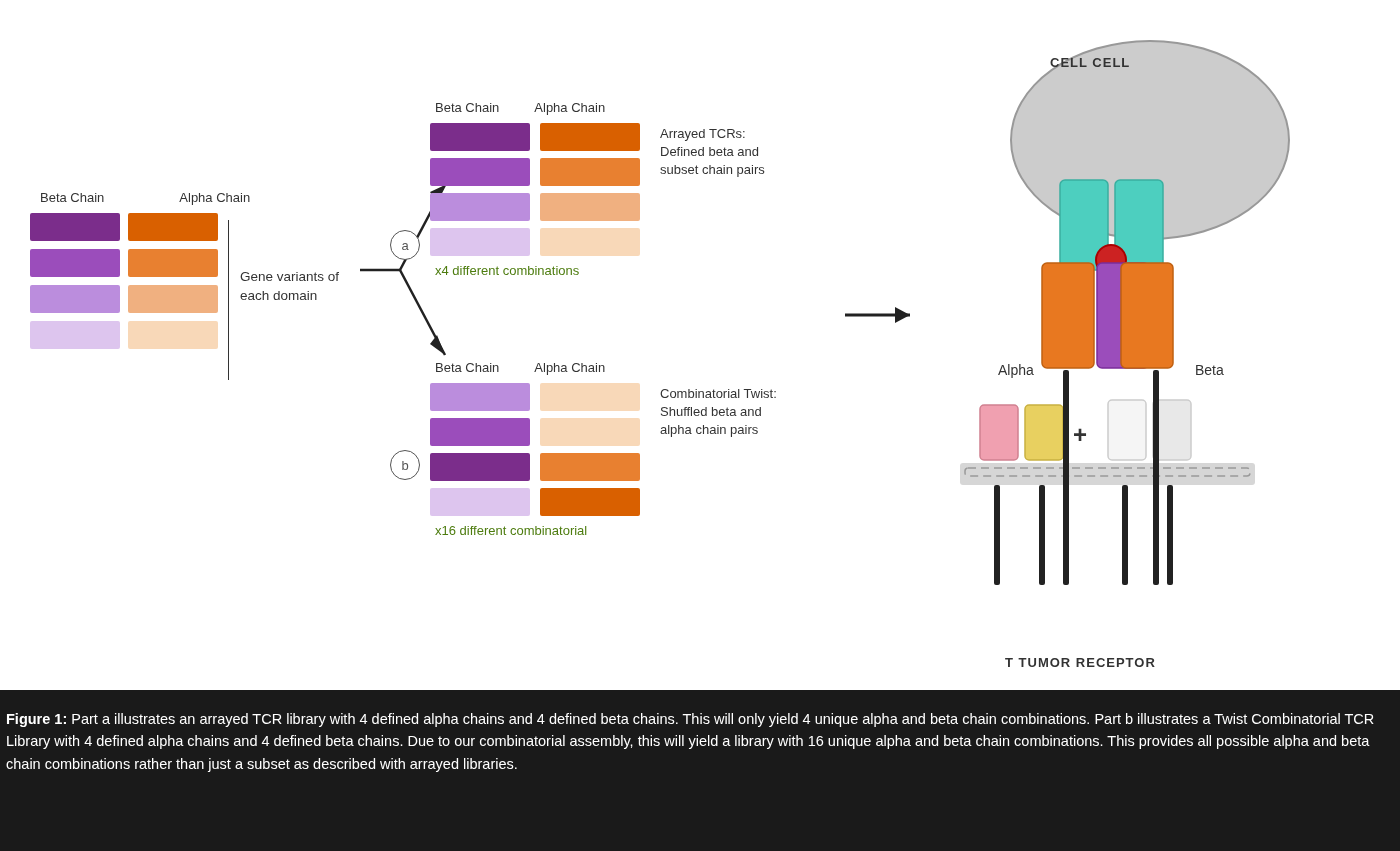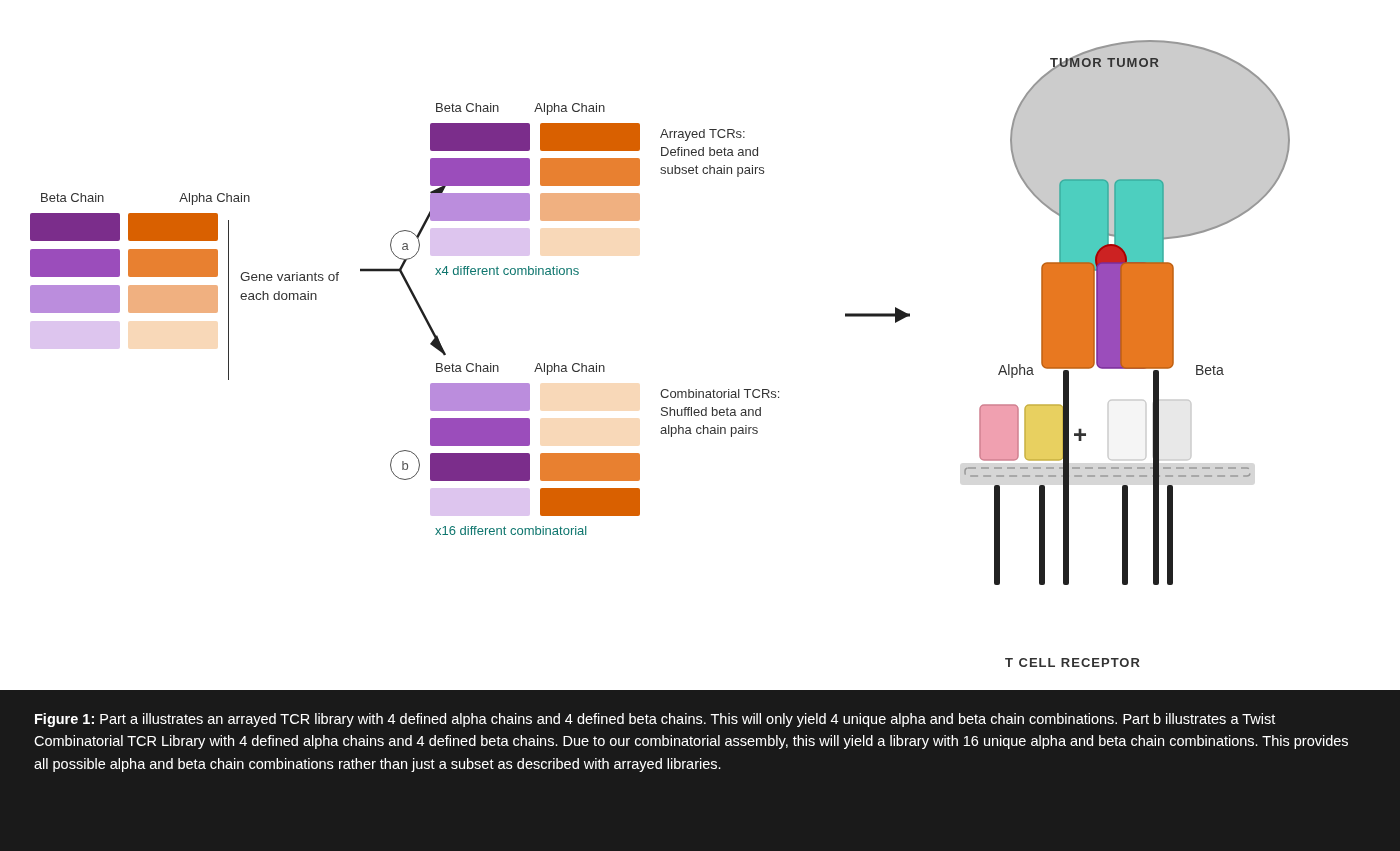--- a/index.html
+++ b/index.html
@@ -18,21 +18,21 @@
       background: #fff;
       position: relative;
       overflow: hidden;
     }
 
     .caption-area {
       width: 1400px;
       min-height: 161px;
       background: #1a1a1a;
       color: #fff;
-      padding: 18px 34px;
+      padding: 18px 6px;
       font-size: 14.5px;
       line-height: 1.55;
       position: absolute;
       bottom: 0;
       margin-top: 7px;
     }
 
     .caption-area .bold {
       font-weight: bold;
     }
@@ -178,21 +178,21 @@
     .sb-b2 { background: #9B4DBB; }
     .sb-b3 { background: #7B2D8B; }
     .sb-b4 { background: #DDC5EE; }
     .sb-a1 { background: #F8D8B8; }
     .sb-a2 { background: #F8D8B8; }
     .sb-a3 { background: #E88030; }
     .sb-a4 { background: #D96000; }
 
     .combinations-label {
       font-size: 13px;
-      color: #0f766e;
+      color: #4d7c0f;
       margin-top: 6px;
       margin-left: 5px;
     }
 
     .tcr-label {
       position: absolute;
       right: -165px;
       top: 30px;
       font-size: 13px;
       color: #333;
@@ -344,36 +344,36 @@
         <span class="section-bar sb-b3"></span>
         <span class="section-bar sb-a3"></span>
       </div>
       <div class="section-row">
         <span class="section-bar sb-b4"></span>
         <span class="section-bar sb-a4"></span>
       </div>
       <div class="combinations-label">x16 different combinatorial</div>
 
       <div class="tcr-label" style="right:-170px; top:25px;">
-        <span style="white-space:pre-line;">Combinatorial TCRs:
+        <span style="white-space:pre-line;">Combinatorial Twist:
 Shuffled beta and
 alpha chain pairs</span>
       </div>
     </div>
   </div>
 
   <svg class="big-arrow-svg" width="90" height="50">
     <line x1="5" y1="25" x2="70" y2="25" stroke="#222" stroke-width="3"></line>
     <polygon points="70,25 55,17 55,33" fill="#222"></polygon>
   </svg>
 
   <div class="right-diagram">
 
     <div class="tumor-cell"></div>
-    <div class="tumor-cell-label">TUMOR TUMOR</div>
+    <div class="tumor-cell-label">CELL CELL</div>
 
     <svg style="position:absolute; top:155px; left:30px;" width="330" height="500">
 
       <rect x="100" y="5" width="48" height="90" rx="5" fill="#4DCFBF" stroke="#3aafA0" stroke-width="1.5"></rect>
       <rect x="155" y="5" width="48" height="90" rx="5" fill="#4DCFBF" stroke="#3aafA0" stroke-width="1.5"></rect>
 
       <circle cx="151" cy="85" r="15" fill="#CC2222" stroke="#AA0000" stroke-width="2"></circle>
 
       <rect x="82" y="88" width="52" height="105" rx="5" fill="#E87820" stroke="#C06010" stroke-width="1.5"></rect>
 
@@ -402,21 +402,21 @@
       <rect x="79" y="310" width="6" height="100" rx="2" fill="#222"></rect>
 
       <rect x="103" y="195" width="6" height="215" rx="2" fill="#222"></rect>
       <rect x="193" y="195" width="6" height="215" rx="2" fill="#222"></rect>
 
       <rect x="162" y="310" width="6" height="100" rx="2" fill="#222"></rect>
       <rect x="207" y="310" width="6" height="100" rx="2" fill="#222"></rect>
 
     </svg>
 
-    <div style="position:absolute; top:635px; left:75px; font-size:13px; font-weight:bold; letter-spacing:1px; color:#333;">T CELL RECEPTOR</div>
+    <div style="position:absolute; top:635px; left:75px; font-size:13px; font-weight:bold; letter-spacing:1px; color:#333;">T TUMOR RECEPTOR</div>
 
   </div>
 
 </div>
 
 <div class="caption-area">
   <p>
     <span class="bold">Figure 1:</span><span> Part a illustrates an arrayed TCR library with 4 defined alpha chains and 4 defined beta chains. This will only yield 4 unique alpha and beta chain combinations. Part b illustrates a Twist Combinatorial TCR Library with 4 defined alpha chains and 4 defined beta chains. Due to our combinatorial assembly, this will yield a library with 16 unique alpha and beta chain combinations. This provides all possible alpha and beta chain combinations rather than just a subset as described with arrayed libraries.</span>
   </p>
 </div>

